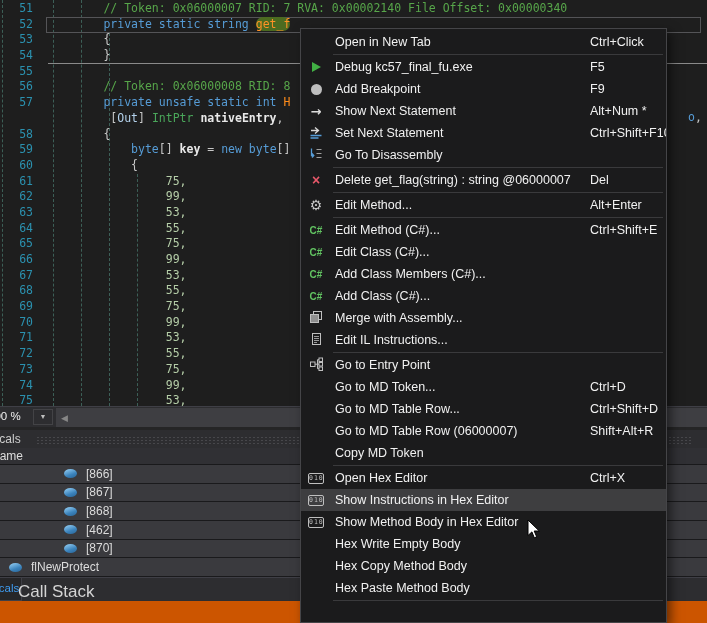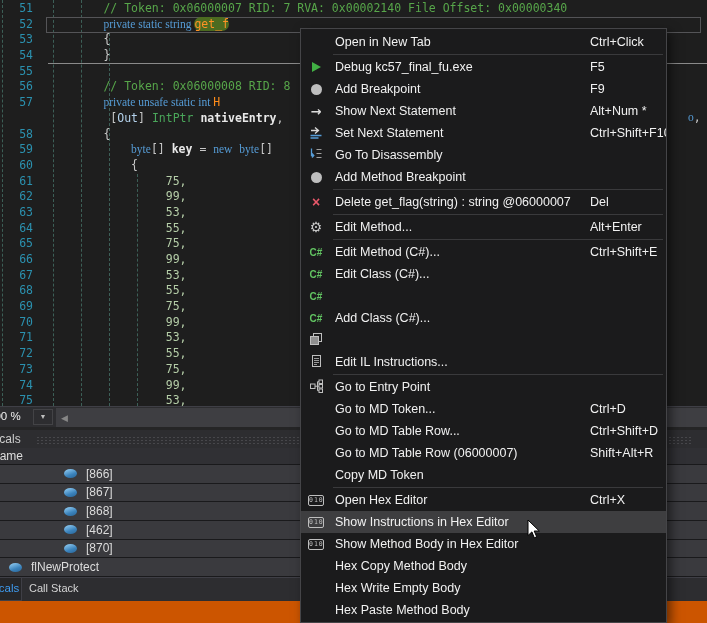--- a/index.html
+++ b/index.html
@@ -9,21 +9,21 @@
 
   
   #editor { position:absolute; left:0; top:0; width:707px; height:406px; background:#1E1E1E; overflow:hidden; }
   .guide { position:absolute; width:0; border-left:1px dashed #3C5F57; }
   #gutter { position:absolute; left:0; top:1px; width:46px; text-align:right; padding-right:13px;
             color:#2B91AF; font:11.5px/15.7px "DejaVu Sans Mono",monospace; }
   #code { position:absolute; left:48px; top:1px; font:11.5px/15.7px "DejaVu Sans Mono",monospace;
           color:#C8C8C8; white-space:pre; }
   .code-line { height:15.7px; line-height:15.7px; white-space:pre; }
   .c-comment { color:#57A64A; }
-  .c-kw { color:#569CD6;font-family:Liberation Serif, serif; }
+  .c-kw { color:#569CD6; }
   .c-punct { color:#C8C8C8; }
   .c-m { color:#FF8C1A; }
   .c-mh { color:#FF9226; background:#4C6B20;border-radius:7px; }
   .c-vt { color:#4AA65A; }
   .c-pb { color:#E8E8E8; font-weight:bold; }
   .c-num { color:#B5CEA8; }
   .c-out { color:#B4D2EC; }
   #cur-line { position:absolute; left:46px; top:17px; width:655px; height:16px; border:1px solid #545457; }
   #member-sep { position:absolute; left:48px; top:63px; width:659px; height:1px; background:#8A8A8A; }
   #right-frag { position:absolute; left:688px; top:110px; font:11.5px/15.7px "DejaVu Sans Mono",monospace; white-space:pre; }
@@ -50,21 +50,21 @@
   .locals-row.ind1 { padding-left:64px; }
   .locals-row.ind0 { padding-left:9px; }
   .var-icon { display:inline-block; width:13px; height:9px; border-radius:50%;
               background:linear-gradient(160deg,#8AC6EE 10%,#3B83BC 60%,#2A6597); margin-right:9px; flex:0 0 13px; }
 
   
   #tabs-row { position:absolute; left:0; top:577px; width:707px; height:24px; background:#2D2D30; border-top:1px solid #3F3F46; }
   #tab-locals { position:absolute; left:-22px; top:0; width:44px; height:23px; background:#262628;
                 border:1px solid #3F3F46; border-top:none; }
   #tab-locals span { display:block; padding-left:7px; padding-top:4px; color:#3E9BF0; font-size:11.5px; white-space:nowrap; }
-  #tab-callstack { position:absolute; left:29px; top:4px; color:#D4D4D4; font-size:11px; }
+  #tab-callstack { position:absolute; left:18px; top:4px; color:#D4D4D4; font-size:17px; }
   #status-bar { position:absolute; left:0; top:601px; width:707px; height:22px; background:#CC5500; }
 
   
   #context-menu { position:absolute; left:300px; top:28px; width:367px; height:595px; background:#1B1B1C;
                   border:1px solid #454548; box-shadow:4px 4px 10px rgba(0,0,0,.5); padding-top:2px; z-index:10; overflow:hidden; }
   .menu-item { height:22px; display:flex; align-items:center; position:relative; color:#F1F1F1; font-size:12.5px; }
   .menu-item.hl { background:#3E3E40; }
   .mi-icon { flex:0 0 30px; display:flex; justify-content:center; align-items:center; height:22px; }
   .mi-label { padding-left:4px; white-space:nowrap; }
   .mi-shortcut { position:absolute; left:289px; white-space:nowrap; }
@@ -224,28 +224,20 @@
       </div>
       <div class="menu-item">
         <span class="mi-icon">
           <span><svg width="14" height="14">
               <path d="M7.5,2.5 h5 M7.5,6.5 h5 M7.5,10.5 h5" stroke="#A0A0A0" stroke-width="1.2"></path>
               <path d="M2.5,1.5 v7 h2 M3,6.5 l1.8,2 -1.8,2" stroke="#569CD6" stroke-width="1.3" fill="none"></path>
             </svg></span>
         </span>
         <span class="mi-label">Go To Disassembly</span>
       </div>
-      <div class="menu-item">
-        <span class="mi-icon">
-          <span>
-            <div class="bp-circle"></div>
-          </span>
-        </span>
-        <span class="mi-label">Add Method Breakpoint</span>
-      </div>
       <div class="menu-sep"></div>
       <div class="menu-item">
         <span class="mi-icon">
           <span class="glyph-x">×</span>
         </span>
         <span class="mi-label">Delete get_flag(string) : string @06000007</span>
         <span class="mi-shortcut">Del</span>
       </div>
       <div class="menu-sep"></div>
       <div class="menu-item">
@@ -266,34 +258,36 @@
       <div class="menu-item">
         <span class="mi-icon">
           <span class="glyph-cs">C#</span>
         </span>
         <span class="mi-label">Edit Class (C#)...</span>
       </div>
       <div class="menu-item">
         <span class="mi-icon">
           <span class="glyph-cs">C#</span>
         </span>
+        <span class="mi-label">Add Class Members (C#)...</span>
       </div>
       <div class="menu-item">
         <span class="mi-icon">
           <span class="glyph-cs">C#</span>
         </span>
         <span class="mi-label">Add Class (C#)...</span>
       </div>
       <div class="menu-item">
         <span class="mi-icon">
           <span><svg width="14" height="14">
               <rect x="4.5" y="1.5" width="8" height="8" fill="none" stroke="#BFBFBF"></rect>
               <rect x="1.5" y="4.5" width="8" height="8" fill="#8F8F8F" stroke="#BFBFBF"></rect>
             </svg></span>
         </span>
+        <span class="mi-label">Merge with Assembly...</span>
       </div>
       <div class="menu-item">
         <span class="mi-icon">
           <span><svg width="14" height="14">
               <rect x="3.5" y="1.5" width="8" height="11" fill="none" stroke="#BFBFBF"></rect>
               <path d="M5,4.5 h5 M5,6.5 h5 M5,8.5 h5 M5,10.5 h3" stroke="#9A9A9A"></path>
             </svg></span>
         </span>
         <span class="mi-label">Edit IL Instructions...</span>
       </div>
@@ -354,27 +348,27 @@
       <div class="menu-item">
         <span class="mi-icon">
           <span class="hex-box">010</span>
         </span>
         <span class="mi-label">Show Method Body in Hex Editor</span>
       </div>
       <div class="menu-item">
         <span class="mi-icon">
           <span></span>
         </span>
+        <span class="mi-label">Hex Write Empty Body</span>
+      </div>
+      <div class="menu-item">
+        <span class="mi-icon">
+          <span></span>
+        </span>
         <span class="mi-label">Hex Copy Method Body</span>
-      </div>
-      <div class="menu-item">
-        <span class="mi-icon">
-          <span></span>
-        </span>
-        <span class="mi-label">Hex Write Empty Body</span>
       </div>
       <div class="menu-item">
         <span class="mi-icon">
           <span></span>
         </span>
         <span class="mi-label">Hex Paste Method Body</span>
       </div>
       <div class="menu-sep"></div>
     </div>
 

